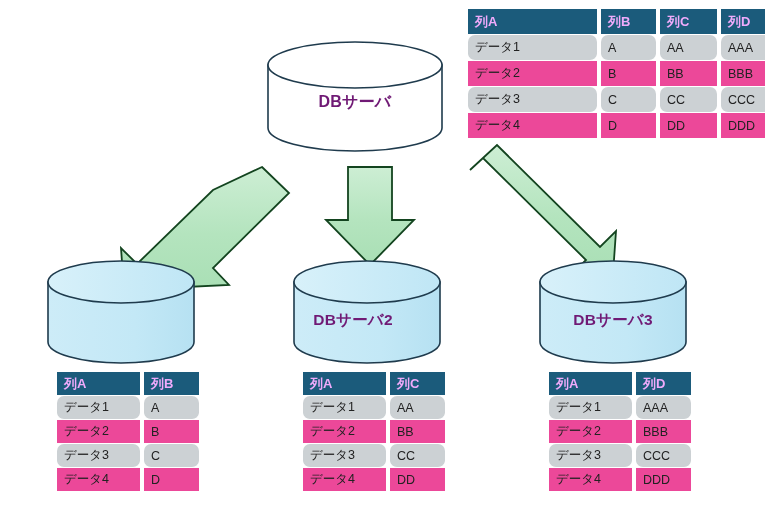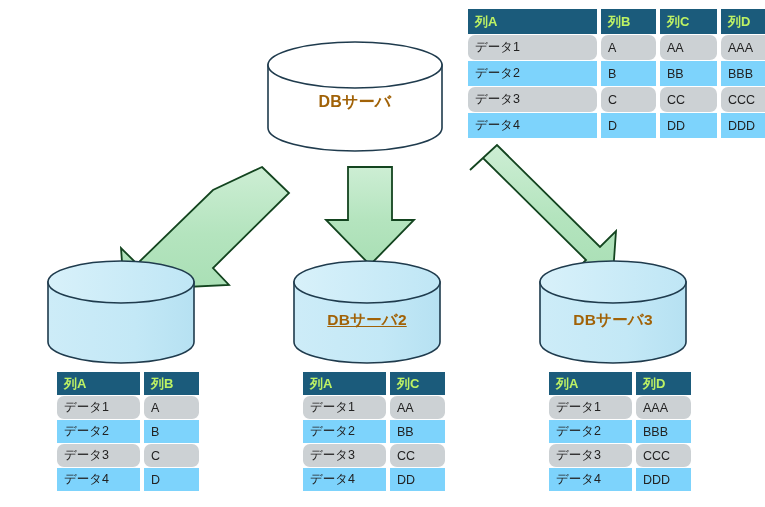--- a/index.html
+++ b/index.html
@@ -28,21 +28,21 @@
     width: 765px;
     height: 507px;
     pointer-events: none;
   }
   .cyl-label {
     position: absolute;
     text-align: center;
     font-weight: bold;
     font-size: 15.5px;
     letter-spacing: 0.2px;
-    color: #a16207;
+    color: #701a75;
     white-space: nowrap;
   }
   .cyl-label.top { font-size: 16px; }
 
   
   .dtable {
     position: absolute;
     border-collapse: separate;
     border-spacing: 0;
     font-size: 12.5px;
@@ -51,31 +51,31 @@
   .dtable td, .dtable th {
     padding: 0;
     margin: 0;
     height: 23px;
     vertical-align: middle;
     font-weight: normal;
     text-align: left;
   }
   .dtable .hd {
     background: #1b5b7b;
-    color: #bef264;
+    color: #f0abfc;
     font-weight: bold;
     font-size: 13px;
     border-bottom: 1px solid #ffffff;
   }
   .dtable .gap {
     background: #ffffff;
     width: 4px;
   }
   .dtable tr.odd td.cell { background: #ccd1d4; border-radius: 7px; }
-  .dtable tr.even td.cell { background: #7dd3fc; }
+  .dtable tr.even td.cell { background: #ec4899; }
   .dtable td.cell {
     color: #222222;
     border-bottom: 1px solid #ffffff;
   }
   .pad { padding-left: 7px !important; }
 
   
   #table-top { left: 468px; top: 9px; width: 286px; }
   #table-top th.c-a, #table-top td.c-a { width: 122px; }
   #table-top th.c-b, #table-top td.c-b { width: 48px; }
@@ -143,21 +143,21 @@
 
     <g>
       <path d="M540,282 L540,342 A73,21 0 0 0 686,342 L686,282 Z" fill="url(#cylBodyGrad)" stroke="#1f3b4d" stroke-width="1.6"></path>
       <ellipse cx="613" cy="282" rx="73" ry="21" fill="url(#cylTopGrad)" stroke="#1f3b4d" stroke-width="1.6"></ellipse>
     </g>
   </svg>
 
   <div class="cyl-label top" style="left:255px; top:92px; width:200px;">DBサーバ</div>
 
 
-  <div class="cyl-label" style="left:267px; top:310px; width:200px;text-decoration:underline;">DBサーバ2</div>
+  <div class="cyl-label" style="left:253px; top:310px; width:200px;">DBサーバ2</div>
 
   <div class="cyl-label" style="left:513px; top:310px; width:200px;">DBサーバ3</div>
 
   <table class="dtable" id="table-top">
     <thead>
       <tr>
         <th class="hd c-a pad">列A</th>
         <td class="gap"></td>
         <th class="hd c-b pad">列B</th>
         <td class="gap"></td>

